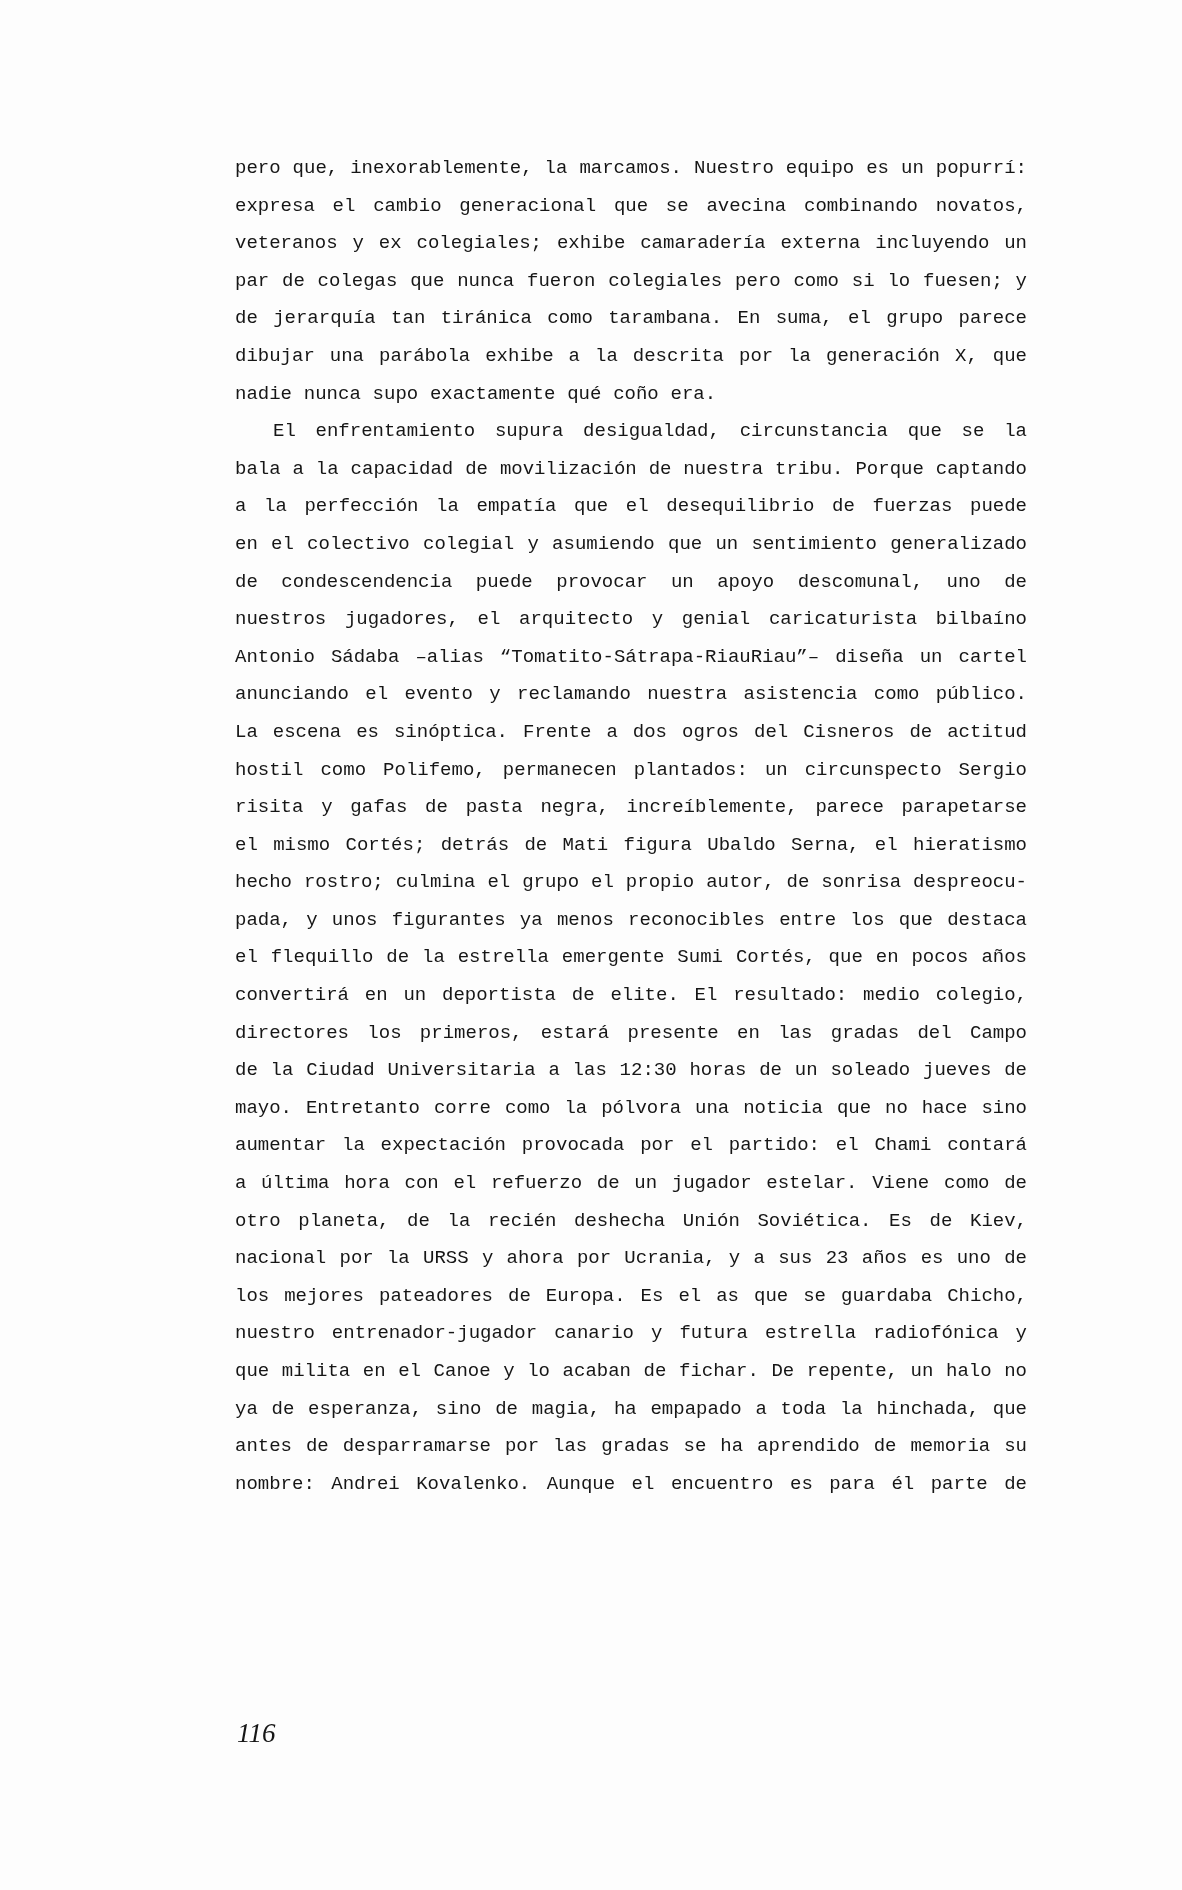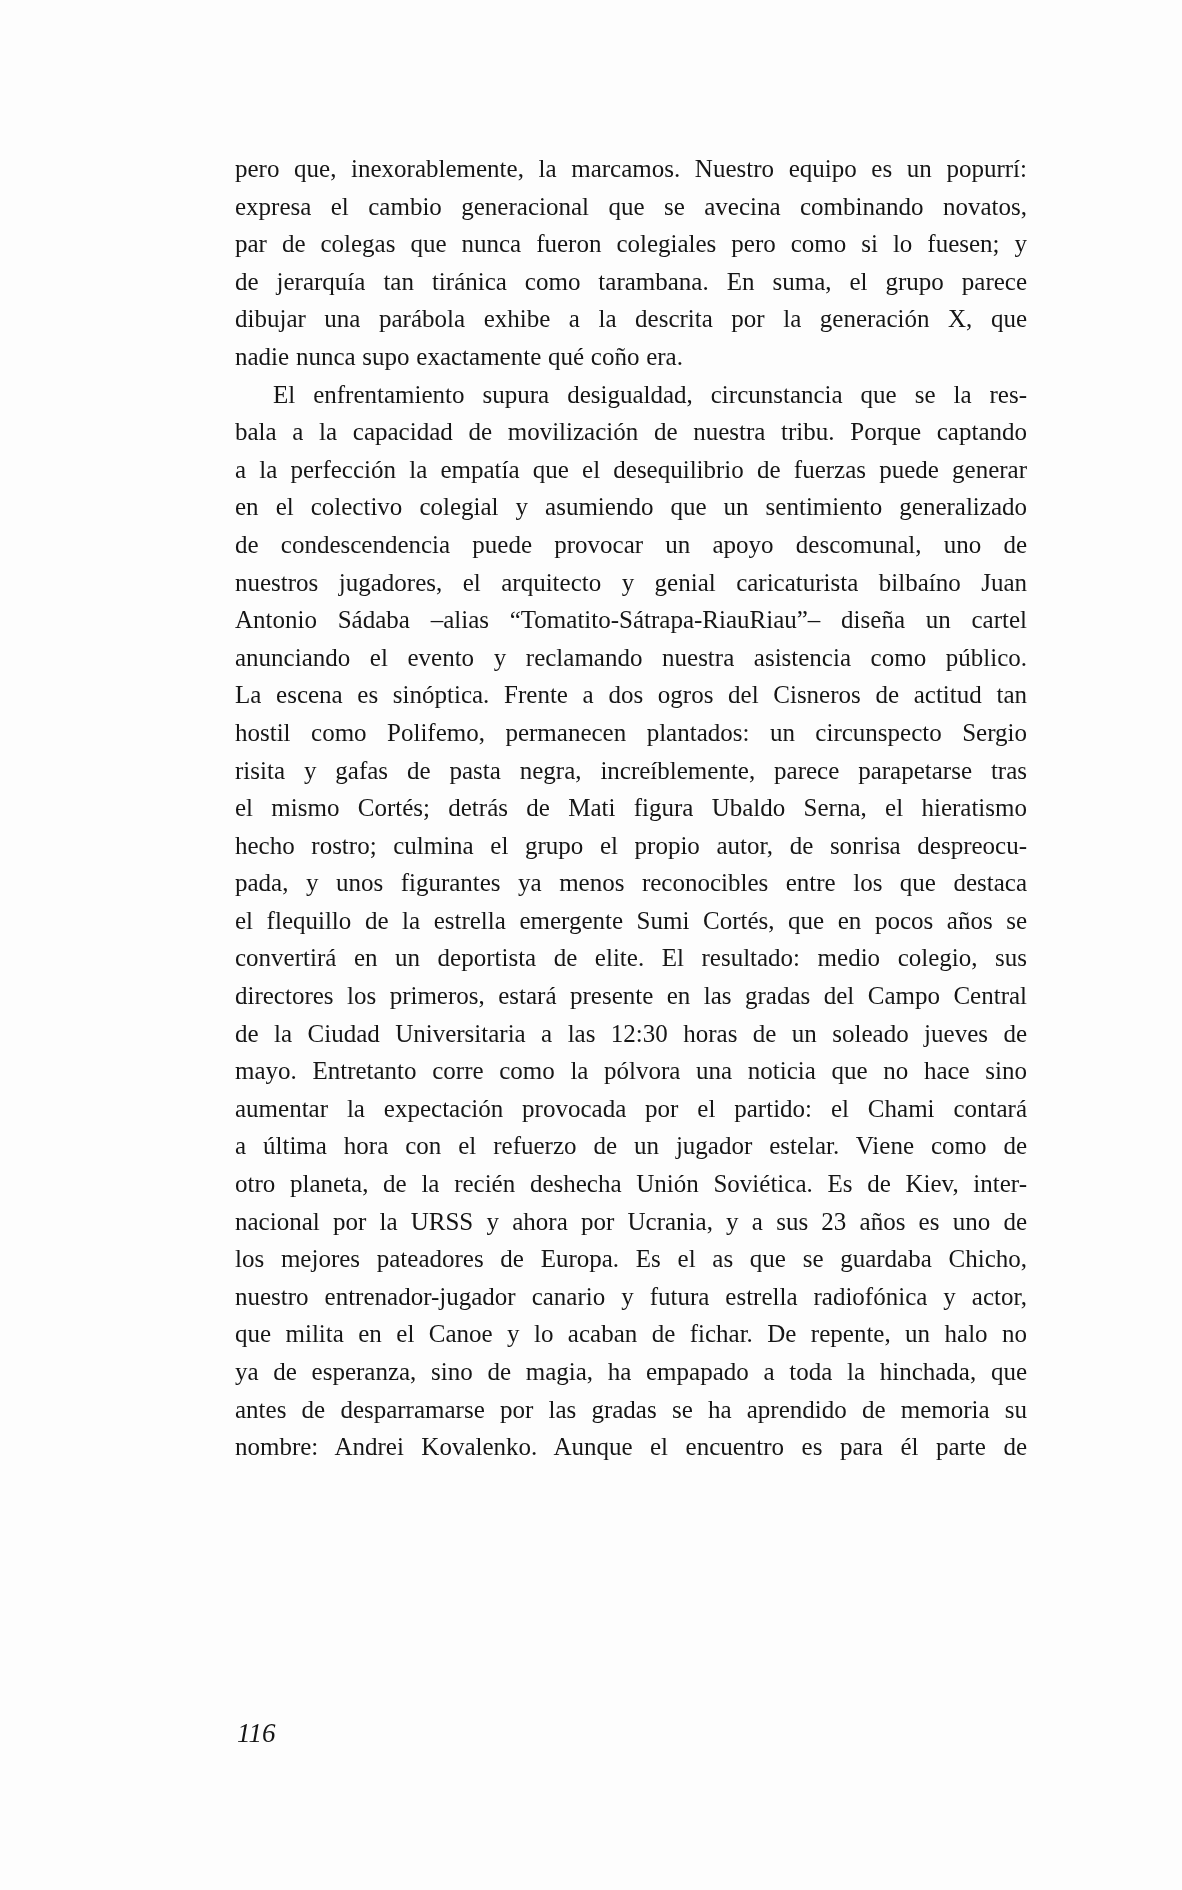--- a/index.html
+++ b/index.html
@@ -16,23 +16,24 @@
     height: 1890px;
     overflow: hidden;
     background: #fdfdfd;
     color: #161616;
   }
   .text-block {
     position: absolute;
     left: 235px;
     top: 150px;
     width: 792px;
-    font-size: 25px;
+    font-size: 19px;
     line-height: 37.6px;
     color: #161616;
+    font-family: Liberation Mono, monospace;
   }
   .para { margin: 0; padding: 0; }
   .line {
     height: 37.6px;
     overflow: hidden;
     text-align: justify;
     text-align-last: justify;
     word-spacing: 0.02em;
   }
   .line.endpara {
@@ -53,20 +54,21 @@
 </style>
 </head>
 <body>
 
 <div class="page">
   <div class="text-block">
 
     <div class="para">
       <div class="line">pero que, inexorablemente, la marcamos. Nuestro equipo es un popurrí:</div>
       <div class="line">expresa el cambio generacional que se avecina combinando novatos,</div>
+      <div class="line">veteranos y ex colegiales; exhibe camaradería externa incluyendo un</div>
       <div class="line">par de colegas que nunca fueron colegiales pero como si lo fuesen; y</div>
       <div class="line">de jerarquía tan tiránica como tarambana. En suma, el grupo parece</div>
       <div class="line">dibujar una parábola exhibe a la descrita por la generación X, que</div>
       <div class="line endpara">nadie nunca supo exactamente qué coño era.</div>
     </div>
 
     <div class="para">
       <div class="line indent">El enfrentamiento supura desigualdad, circunstancia que se la res-</div>
       <div class="line">bala a la capacidad de movilización de nuestra tribu. Porque captando</div>
       <div class="line">a la perfección la empatía que el desequilibrio de fuerzas puede generar</div>

